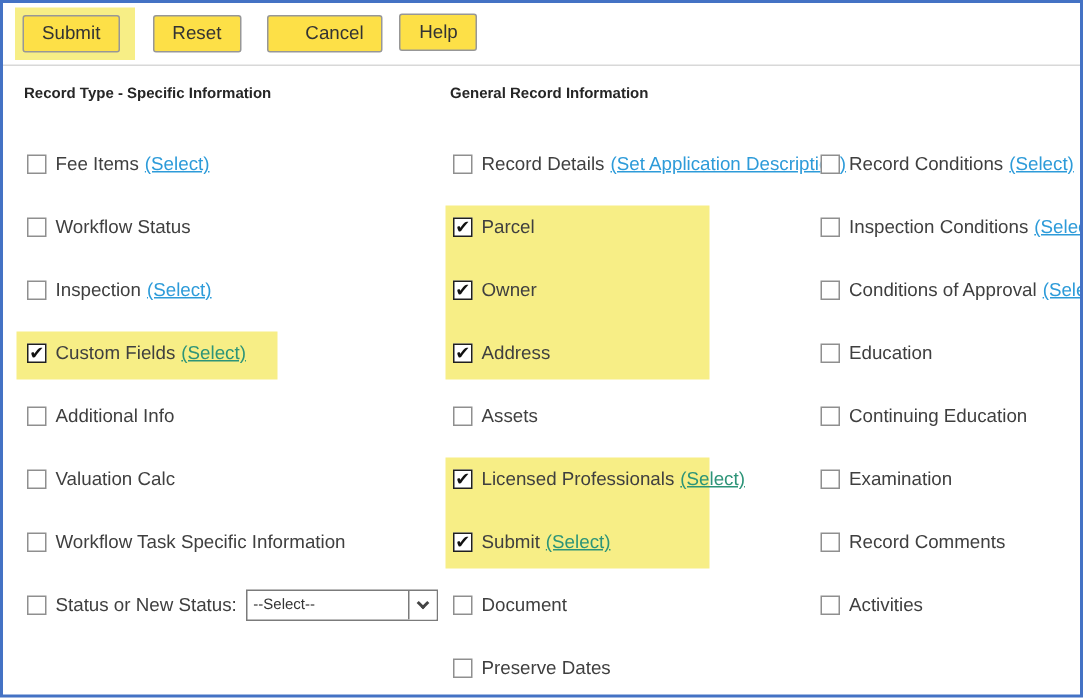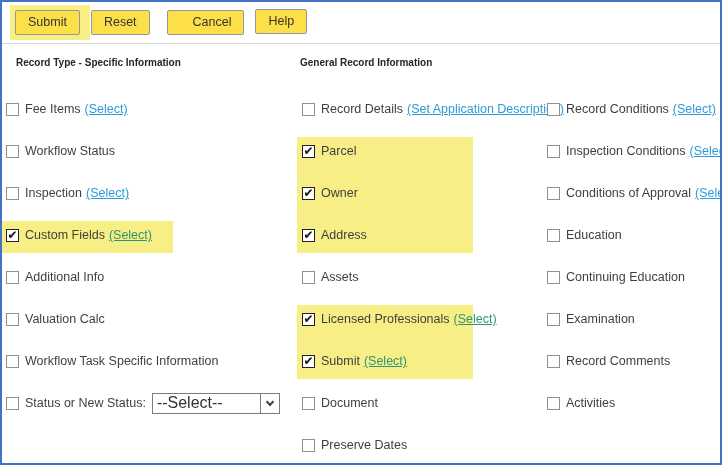--- a/index.html
+++ b/index.html
@@ -21,35 +21,35 @@
     position:absolute; top:0; left:0; right:0; height:42px;
     border-bottom:1px solid #d8d8d8;
     display:flex; align-items:flex-start; padding:3px 0 0 8px;
   }
   .submit-wrap { background:var(--highlight); padding:5px 10px 5px 5px; }
   .btn {
     height:25px; background:#fde047; border:1px solid #979797; border-radius:2px;
     font-family:"Liberation Sans", sans-serif; font-size:12.5px; color:#333;
     padding:0 12px; cursor:pointer; line-height:23px;
   }
-  .btn-reset  { margin:5px 0 0 1px;  }
+  .btn-reset  { margin:5px 0 0 12px;  }
   .btn-cancel { margin:5px 0 0 17px;padding-left:25px; }
   .btn-help   { margin:4px 0 0 11px; }
 
   
   .col-header {
     position:absolute; top:55px; font-size:10px; font-weight:bold; color:#262626;
     white-space:nowrap;
   }
   .hdr-left { left:14px; }
   .hdr-mid  { left:298px; }
 
   
   .col { position:absolute; top:86px; }
-  .col-left  { left:4px;  }
+  .col-left  { left:16px;  }
   .col-mid   { left:300px; }
   .col-right { left:545px; }
 
   .row {
     position:relative; height:42px; display:flex; align-items:center;
     font-size:12.5px; color:#3f3f3f; white-space:nowrap;
   }
   .row > * { position:relative; z-index:1; }
   .row.hl::before {
     content:""; position:absolute; z-index:0; left:-7px; top:0; bottom:0;
@@ -69,21 +69,21 @@
   .checkbox.disabled { background:#e9e9e9; border-color:#b5b5b5; cursor:default; }
 
   .link { margin-left:4px; text-decoration:underline; cursor:pointer; }
   .link.blue  { color:var(--link-blue);  }
   .link.green { color:var(--link-green); }
 
   .select {
     display:inline-flex; align-items:stretch; width:128px; height:21px;
     border:1px solid #7b7b7b; background:#fff; margin-left:6px; cursor:pointer;
   }
-  .select-value { flex:1; display:flex; align-items:center; padding-left:4px; font-size:16px; color:#333; }
+  .select-value { flex:1; display:flex; align-items:center; padding-left:4px; font-size:10px; color:#333; }
   .arrow-box { width:19px; border-left:1px solid #7b7b7b; display:flex; align-items:center; justify-content:center; background:#fff; }
   .chevron { width:6px; height:6px; border-right:2px solid #444; border-bottom:2px solid #444; transform:rotate(45deg); margin-top:-3px; }
 </style>
 </head>
 <body>
 
 <div class="page">
 
   <div class="toolbar">
     <span class="submit-wrap">

